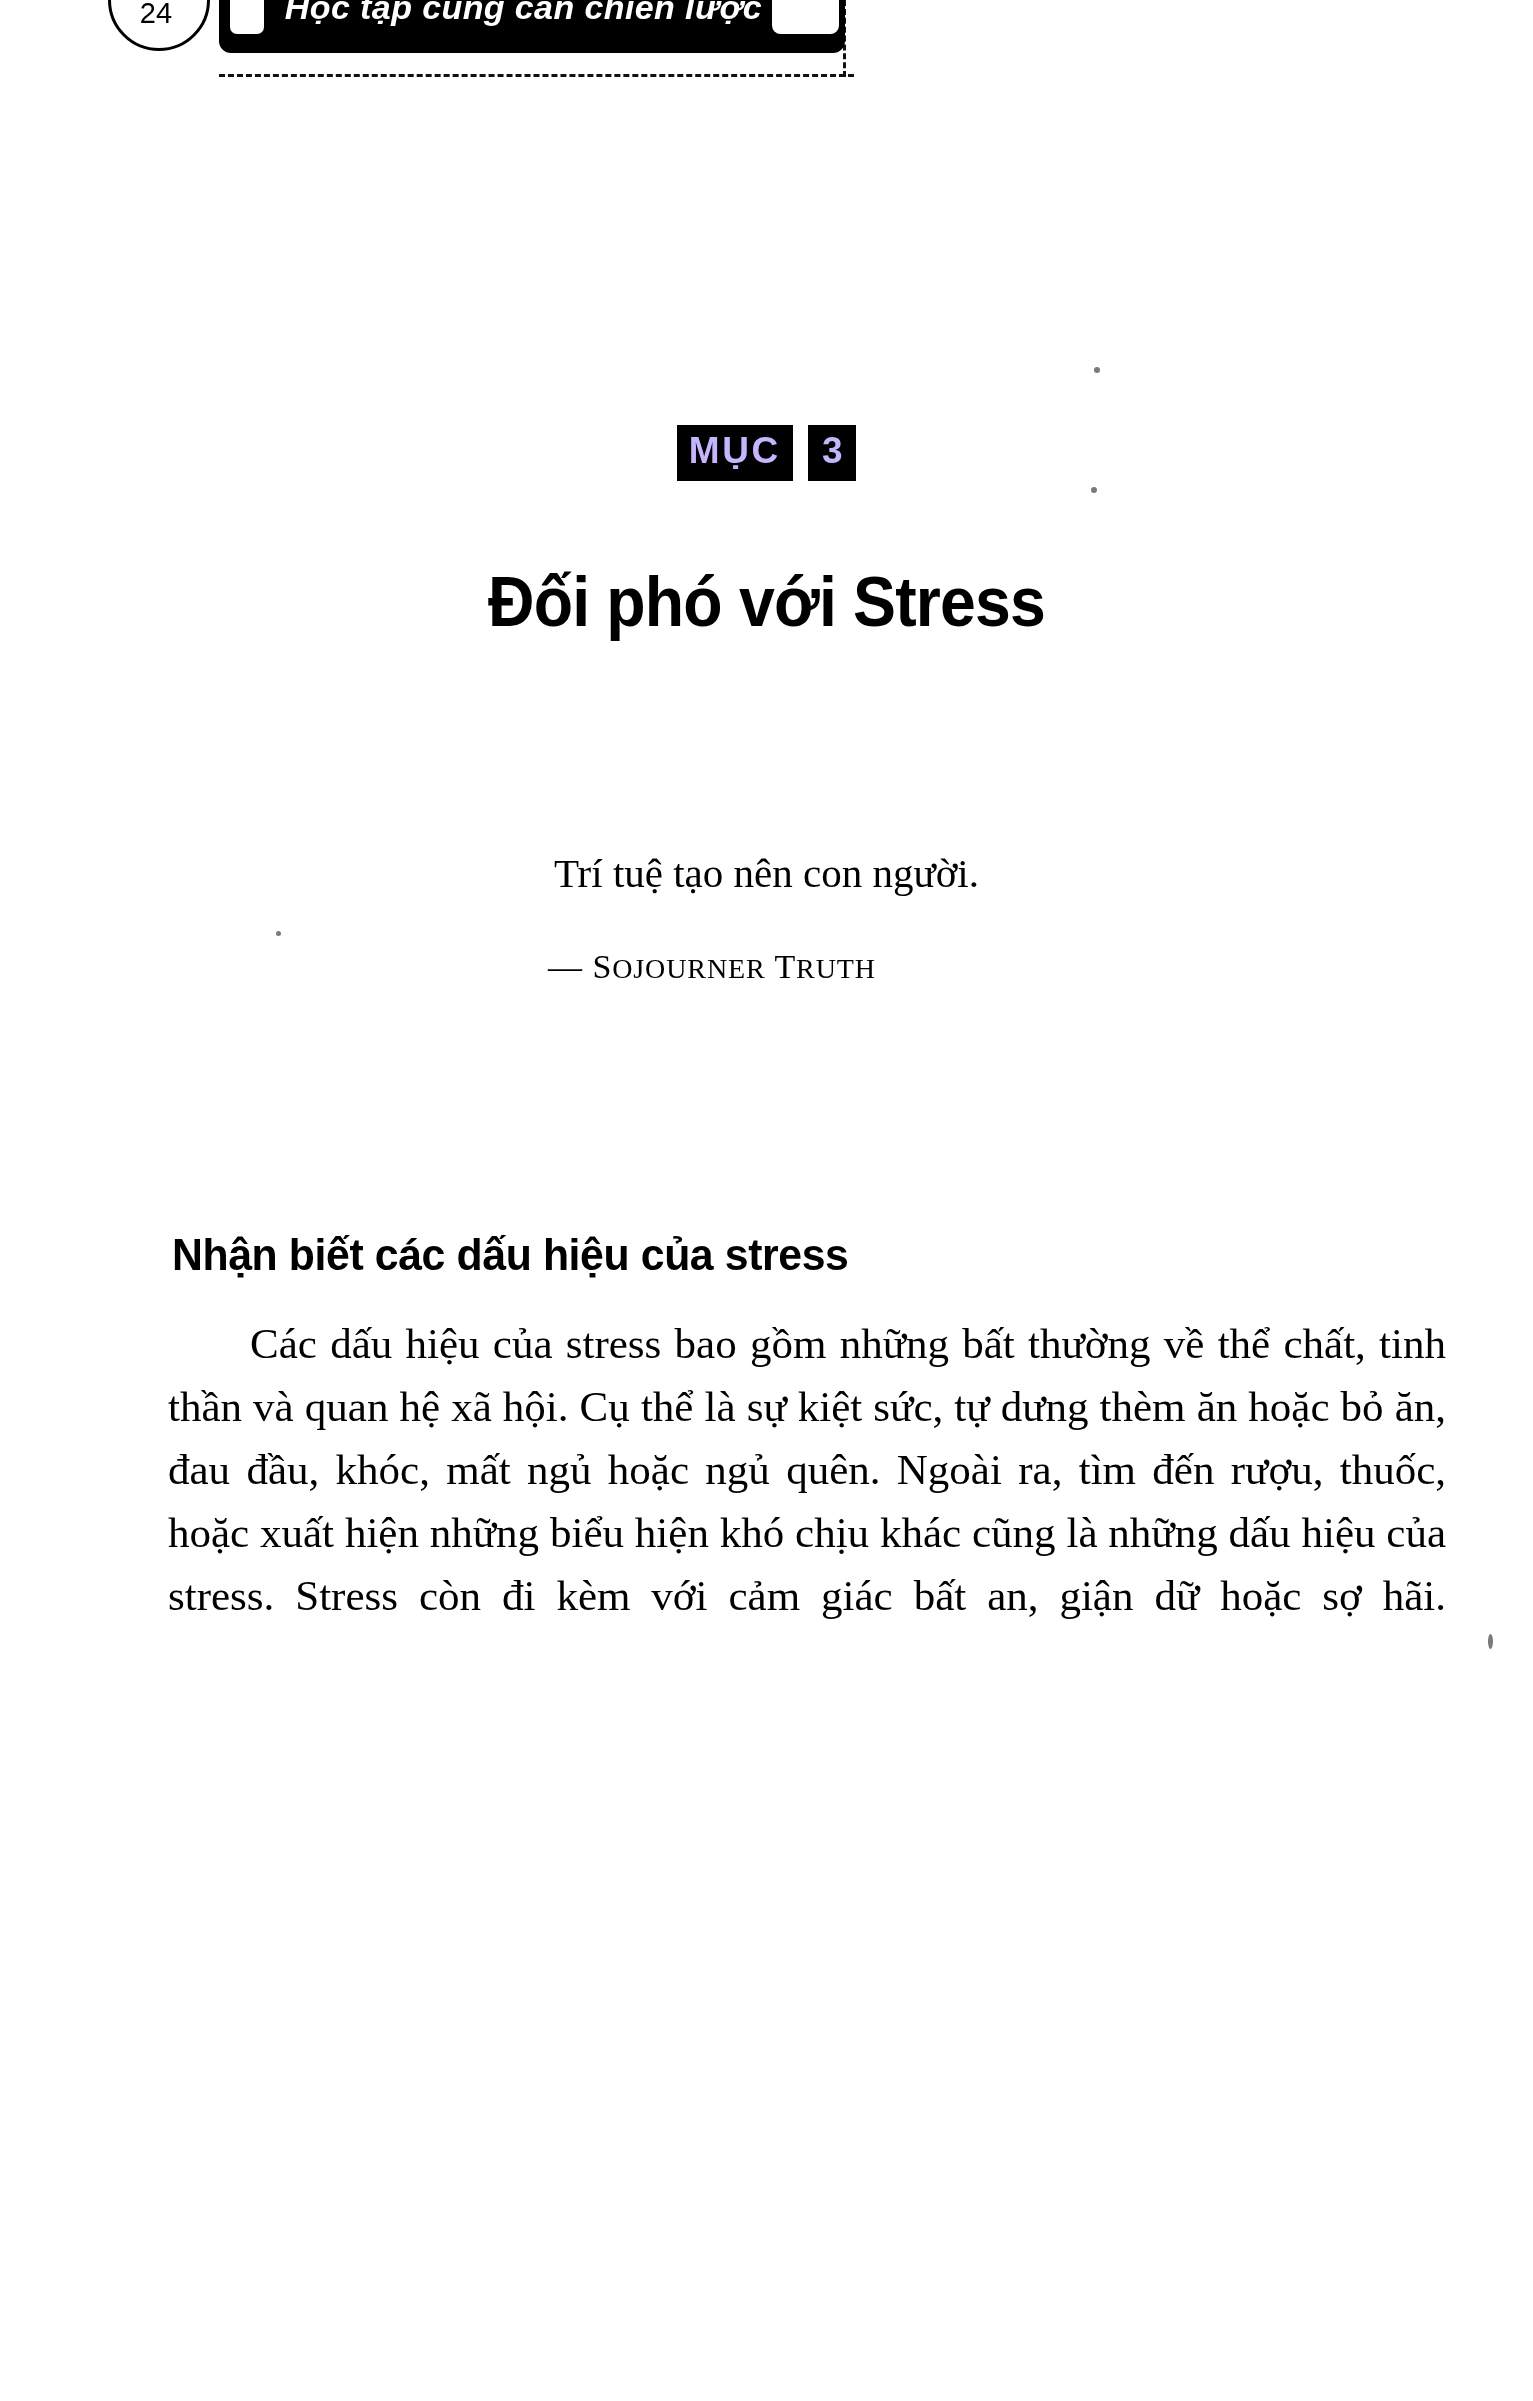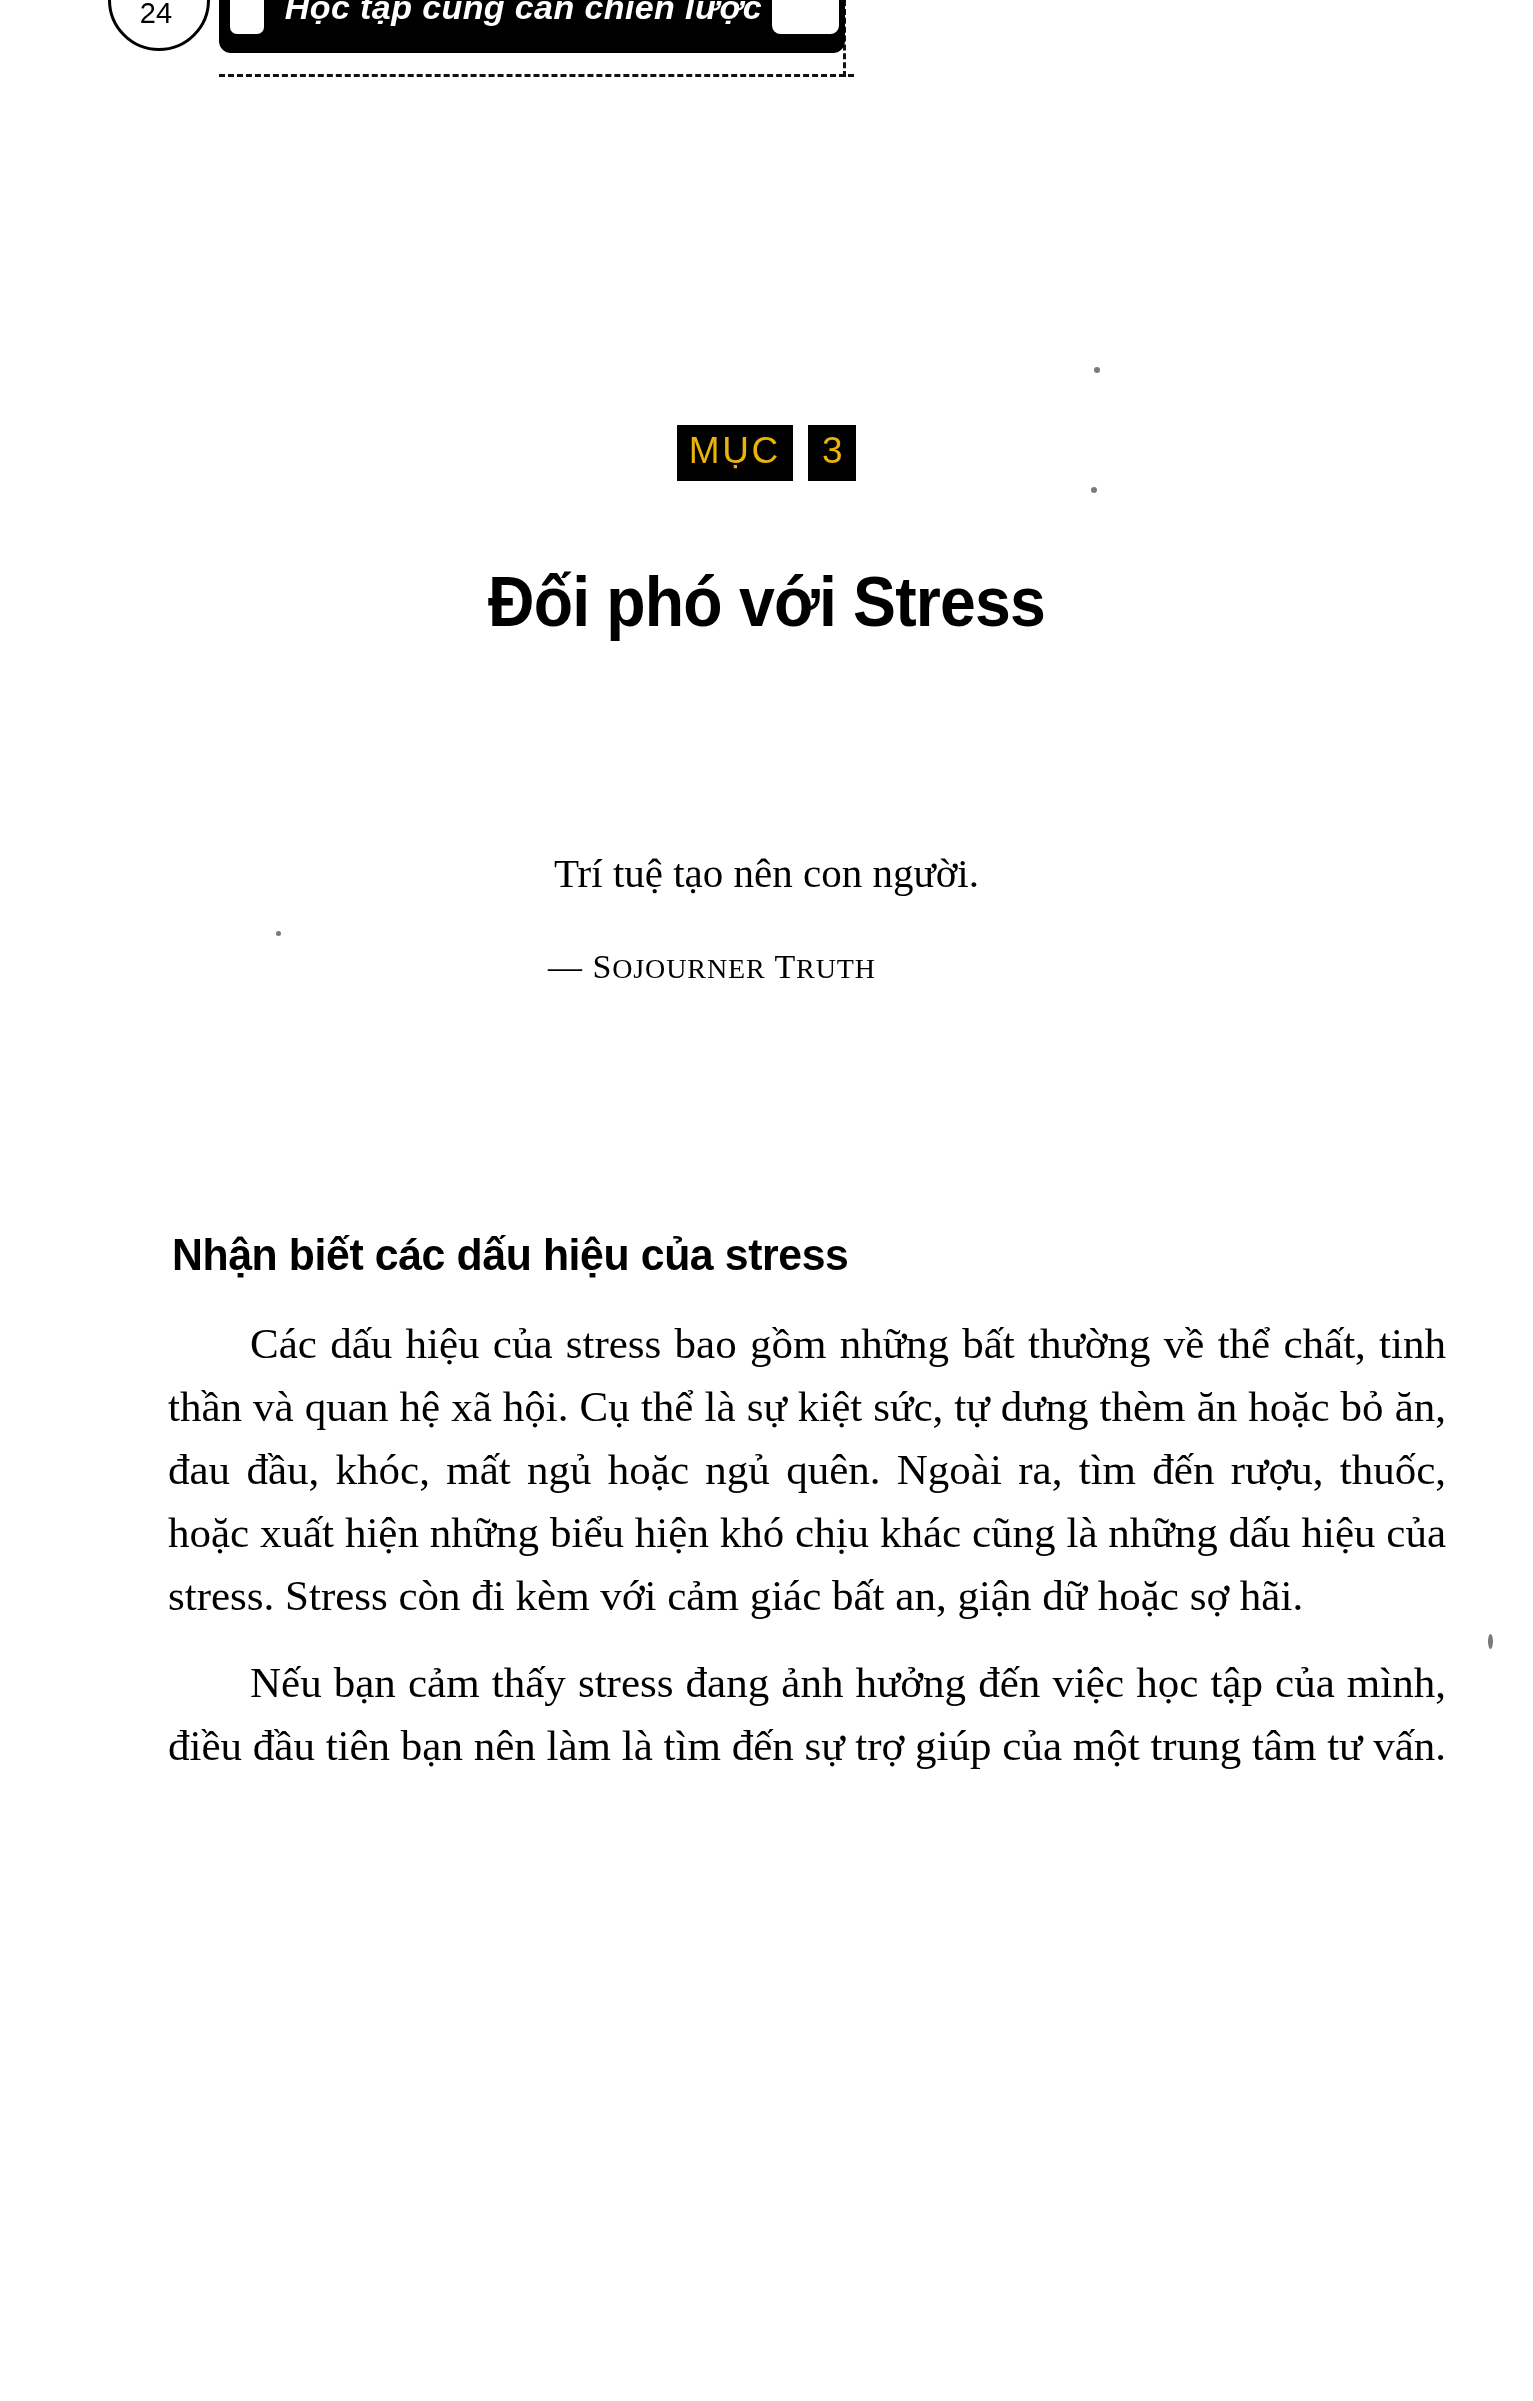--- a/index.html
+++ b/index.html
@@ -118,23 +118,23 @@
   .section-kicker {
     position: absolute;
     top: 425px;
     left: 0;
     width: 1533px;
     text-align: center;
   }
   .kicker-muc, .kicker-num {
     display: inline-block;
     background: #000;
-    color: #eab308;
-    font-family: "Liberation Sans", sans-serif;
-    font-weight: normal;
+    color: #c4b5fd;
+    font-family: "Liberation Sans", sans-serif;
+    font-weight: bold;
     font-size: 37px;
     letter-spacing: 2.6px;
     padding: 5.1px 12px 8.6px 12px;
     vertical-align: middle;
   }
   .kicker-num {
     margin-left: 15.4px;
     letter-spacing: 0;
     padding: 5.1px 13.7px 8.6px 13.7px;
   }
@@ -245,20 +245,19 @@
 <div class="epigraph-attrib">
   <span>—</span>
   <span>S</span><span class="sc">OJOURNER</span>
   <span>T</span><span class="sc">RUTH</span>
 </div>
 
 <h2 class="sub-head">Nhận biết các dấu hiệu của stress</h2>
 
 <div class="body-text">
   <p>Các dấu hiệu của stress bao gồm những bất thường về thể chất, tinh thần và quan hệ xã hội. Cụ thể là sự kiệt sức, tự dưng thèm ăn hoặc bỏ ăn, đau đầu, khóc, mất ngủ hoặc ngủ quên. Ngoài ra, tìm đến rượu, thuốc, hoặc xuất hiện những biểu hiện khó chịu khác cũng là những dấu hiệu của stress. Stress còn đi kèm với cảm giác bất an, giận dữ hoặc sợ hãi.</p>
-  <p class="last">Nếu bạn cảm thấy stress đang ảnh hưởng đến việc học tập của mình, điều đầu tiên bạn nên làm là tìm đến sự trợ giúp của một trung tâm tư vấn.</p>
 </div>
 
 <div class="speck" style="left:1094px; top:367px; width:6px; height:6px;"></div>
 <div class="speck" style="left:1091px; top:487px; width:6px; height:6px;"></div>
 <div class="speck" style="left:276px; top:931px; width:5.1px; height:5.1px;"></div>
 <div class="speck" style="left:1488px; top:1634px; width:5.1px; height:15.4px;"></div>
 
 
 </body></html>

